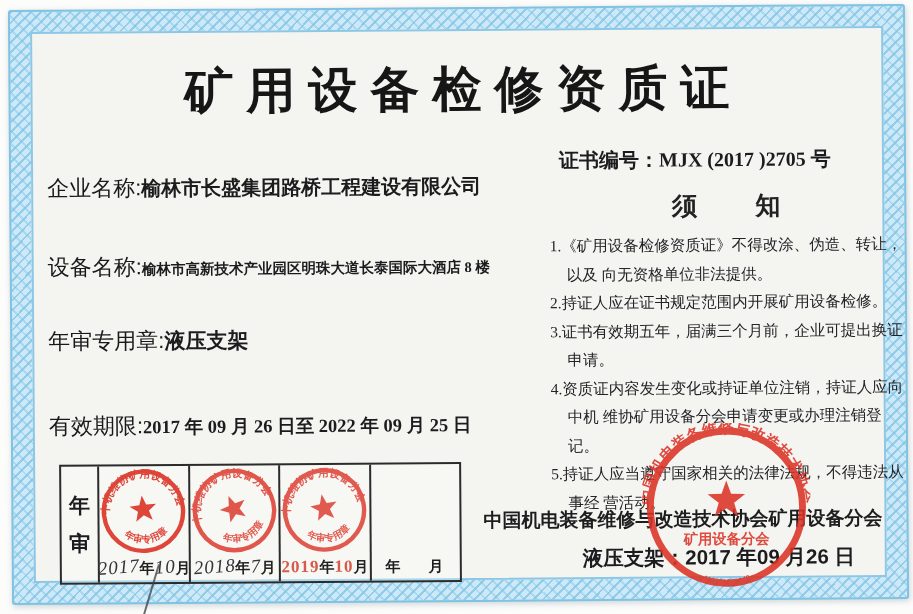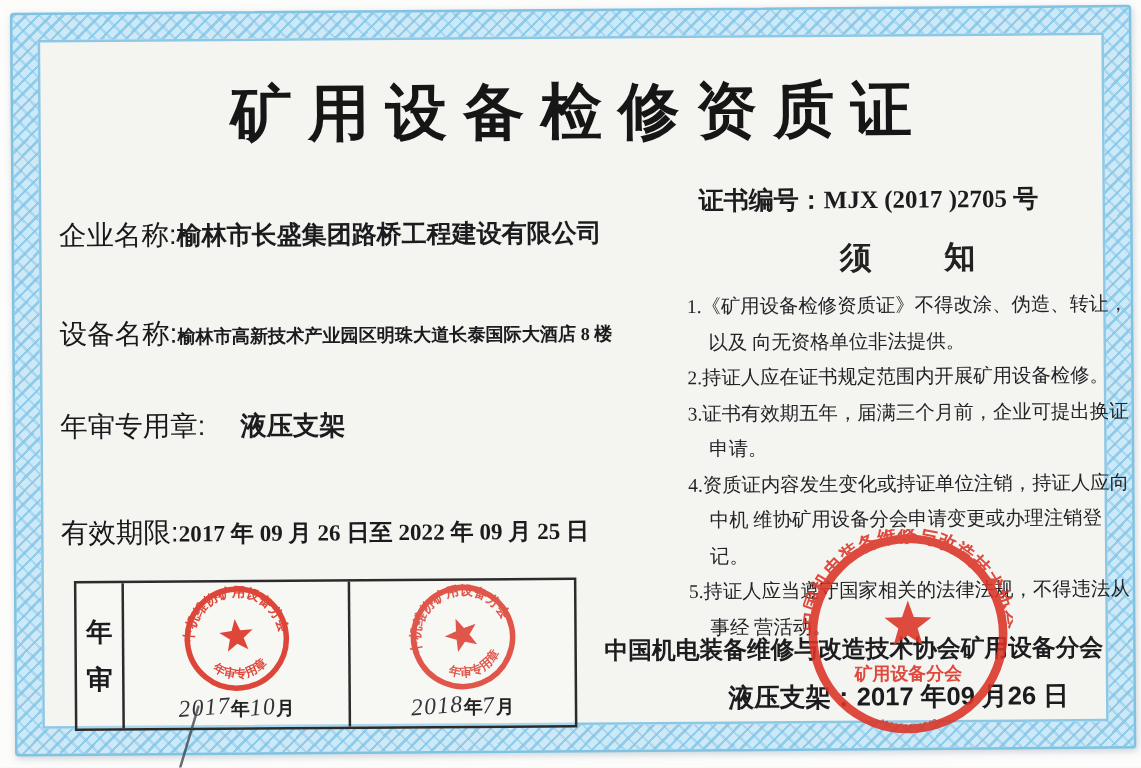--- a/index.html
+++ b/index.html
@@ -43,21 +43,21 @@
   .field .lbl{
     font-family:"Liberation Sans", sans-serif;
     font-weight:400;font-size:22px;color:#19191b;
   }
   .field .val{font-weight:700;}
   .f-company{left:36px;top:162px;}
   .f-company .val{font-size:20px;}
   .f-address{left:36px;top:241px;}
   .f-address .val{font-size:14.5px;}
   .f-device{left:36px;top:315px;}
-  .f-device .val{font-size:21px;margin-left:28px;}
+  .f-device .val{font-size:21px;}
   .f-validity{left:36px;top:400px;}
   .f-validity .val{font-size:18.5px;}
   
   .notice{left:538px;top:182px;width:354px;}
   .notice-heading{
     text-align:center;font-size:25px;font-weight:700;
     letter-spacing:26px;padding-left:26px;margin-bottom:9px;color:#222;
   }
   .notice-item{
     font-size:15.5px;line-height:28.5px;
@@ -175,20 +175,33 @@
         </div>
       </div>
       <div class="ar-cell">
         <svg class="ar-stamp rot-b">
             <use href="#smallseal"></use>
           </svg>
         <div class="ar-date">
           <span class="hw">2018</span><span class="unit">年</span><span class="hw">7</span><span class="unit">月</span>
         </div>
       </div>
+      <div class="ar-cell">
+        <svg class="ar-stamp rot-c">
+            <use href="#smallseal"></use>
+          </svg>
+        <div class="ar-date">
+          <span class="hw stamped">2019</span><span class="unit">年</span><span class="hw stamped">10</span><span class="unit">月</span>
+        </div>
+      </div>
+      <div class="ar-cell">
+        <div class="ar-empty">
+          <span>年</span><span class="gap"></span><span>月</span>
+        </div>
+      </div>
     </div>
     <div class="abs pen-stroke"></div>
 
     <div class="abs org-line">中国机电装备维修与改造技术协会矿用设备分会</div>
     <div class="abs issue-line">
       <span>液压支架：</span><span>2017 年09 月26 日</span>
     </div>
 
     <svg class="abs big-seal" viewBox="0 0 170 170">
       <circle class="seal-stroke" cx="85" cy="85" r="77" stroke-width="7"></circle>

